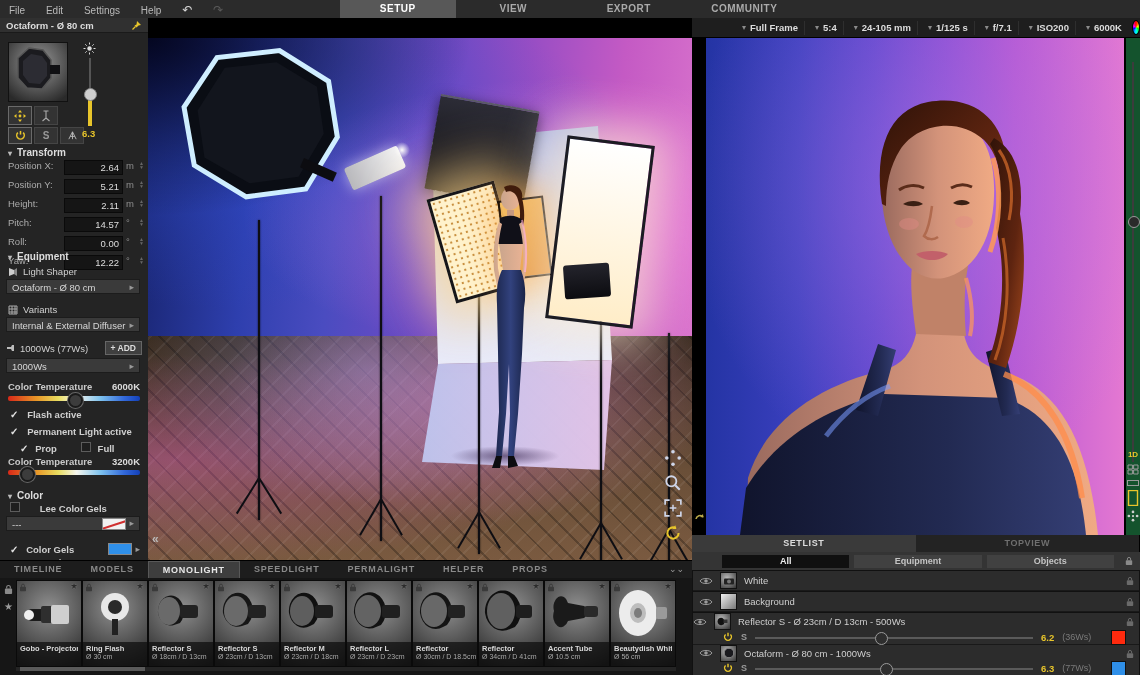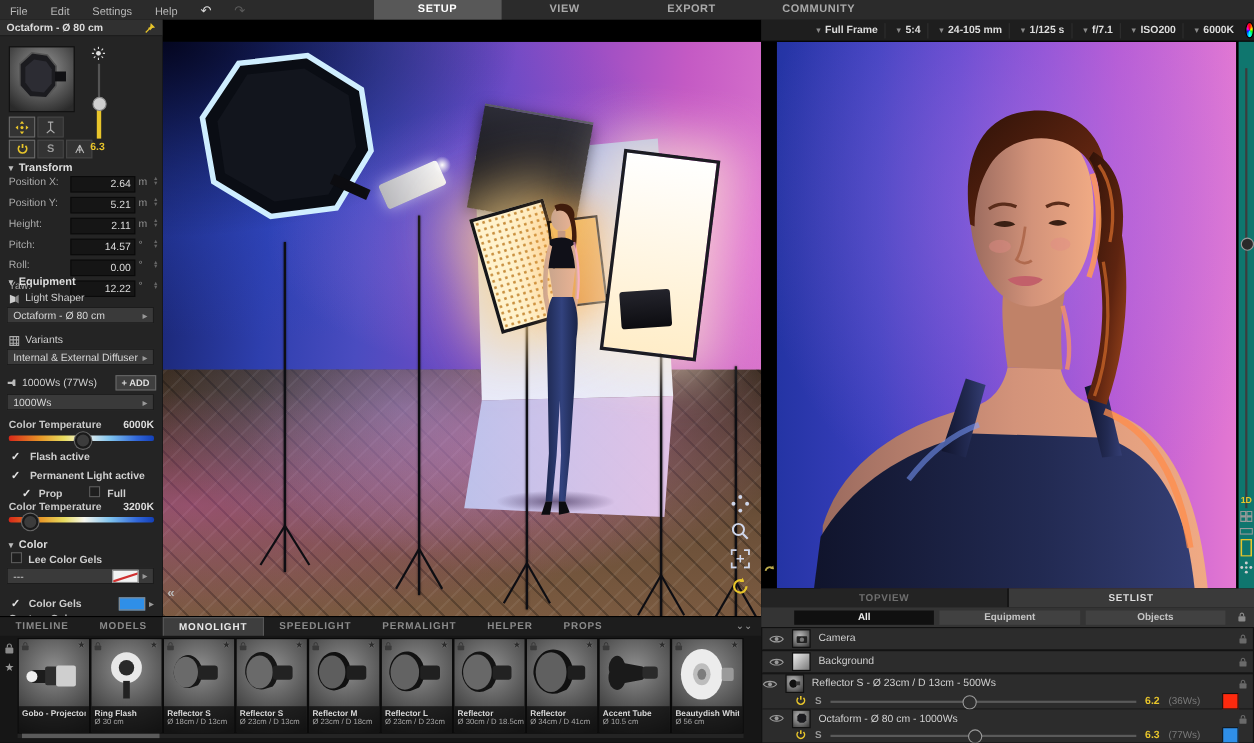--- a/index.html
+++ b/index.html
@@ -88,21 +88,21 @@
   
   #cam-toolbar{left:692px;top:18px;width:448px;height:20px;background:#1e1e1e;border-bottom:1px solid #000;
       display:flex;align-items:center;gap:4px;padding-left:44px;box-sizing:border-box;}
   .cam-dd{display:flex;align-items:center;gap:4px;padding:0 6px;border-right:1px solid #2e2e2e;height:14px;}
   .cam-dd span.v{font-size:9.5px;color:#ddd;font-weight:bold;white-space:nowrap;}
   .cam-dd .dda{color:#8a8a8a;font-size:8px;}
   .colorwheel{width:13px;height:13px;border-radius:50%;
      background:conic-gradient(#f00,#ff0,#0f0,#0ff,#00f,#f0f,#f00);border:1px solid #000;}
   #cam-area{left:692px;top:38px;width:448px;height:497px;background:#000;}
   #cam-img{left:14px;top:0;width:418px;height:497px;overflow:hidden;}
-  #cam-rail{left:434px;top:0;width:14px;height:497px;background:#0f766e;}
+  #cam-rail{left:434px;top:0;width:14px;height:497px;background:#14532d;}
   .rail-track{left:6px;top:24px;width:2px;height:400px;background:#3c3c3c;}
   .rail-handle{left:2px;top:178px;width:10px;height:10px;border-radius:50%;background:#2a2a2a;border:1px solid #9a9a9a;}
   .rail-ic{position:absolute;left:1px;width:12px;text-align:center;}
   
   #right-tabs{left:692px;top:535px;width:448px;height:17px;display:flex;}
   .rtab{flex:1;text-align:center;line-height:17px;font-size:9px;font-weight:bold;letter-spacing:.6px;}
   .rtab.off{background:#232323;color:#6f6f6f;border-right:1px solid #000;}
   .rtab.on{background:#3a3a3a;color:#ddd;}
   #filter-row{left:692px;top:552px;width:448px;height:18px;background:#343434;display:flex;align-items:center;gap:5px;padding:0 26px 0 30px;box-sizing:border-box;}
   .fbtn{flex:1;text-align:center;font-size:9px;font-weight:bold;height:13px;line-height:13px;background:#414141;color:#c4c4c4;}
@@ -291,21 +291,21 @@
     <span style="font-size:9.5px;color:#ddd;font-weight:bold">3200K</span>
   </div>
   <div class="kelvin abs" style="left:8px;top:452px;width:132px"></div>
   <div class="k-handle abs" style="left:20px;top:449px"></div>
 
   <div class="sec-head abs" style="left:8px;top:472px">
     <span class="tri">▾</span><span>Color</span>
   </div>
   <div class="abs" style="left:10px;top:484px">
     <span class="cb-empty"></span>
-    <span style="font-size:9.5px;color:#cfcfcf;font-weight:bold;margin-left:3px">Lee Color Gels</span>
+    <span style="font-size:9.5px;color:#cfcfcf;font-weight:bold;margin-left:17px">Lee Color Gels</span>
   </div>
   <div class="dropdown abs" style="left:6px;top:498px;width:134px;box-sizing:border-box">
     <span>---</span>
     <span style="display:flex;align-items:center;gap:3px">
         <span class="gel-swatch nogel"></span>
         <span class="dd-arrow">▸</span>
       </span>
   </div>
   <div class="abs" style="left:10px;top:525px;width:130px;display:flex;align-items:center;justify-content:space-between">
     <span><span class="check">✓</span>
@@ -745,22 +745,22 @@
           <circle cx="8" cy="13.5" r="1.8"></circle>
           <circle cx="2.5" cy="8" r="1.8"></circle>
           <circle cx="13.5" cy="8" r="1.8"></circle>
           <circle cx="8" cy="8" r="1.5"></circle>
         </g>
       </svg>
   </div>
 </div>
 
 <div id="right-tabs" class="abs">
+  <div class="rtab on">SETLIST</div>
   <div class="rtab off">TOPVIEW</div>
-  <div class="rtab on">SETLIST</div>
 </div>
 <div id="filter-row" class="abs">
   <div class="fbtn active">All</div>
   <div class="fbtn">Equipment</div>
   <div class="fbtn">Objects</div>
   <svg class="abs" style="right:7px;top:4px" width="8" height="10" viewBox="0 0 10 12">
       <rect x="1" y="5" width="8" height="6" rx="1" fill="#8a8a8a"></rect>
       <path d="M3 5 V3.5 a2 2 0 0 1 4 0 V5" fill="none" stroke="#8a8a8a" stroke-width="1.2"></path>
     </svg>
 </div>
@@ -770,21 +770,21 @@
     <svg width="14" height="10" viewBox="0 0 14 10">
         <path d="M1 5 C3 1.6 11 1.6 13 5 C11 8.4 3 8.4 1 5Z" fill="none" stroke="#9a9a9a"></path>
         <circle cx="7" cy="5" r="1.8" fill="#9a9a9a"></circle>
       </svg>
     <div class="mini-thumb">
         <svg width="10" height="8" viewBox="0 0 10 8">
           <rect x="0" y="1.5" width="10" height="6" rx="1" fill="#222"></rect>
           <circle cx="5" cy="4.5" r="2" fill="#777"></circle>
         </svg>
       </div>
-    <span class="nm">Camera</span>
+    <span class="nm">White</span>
     <svg class="abs" style="right:5px;top:5px" width="8" height="10" viewBox="0 0 10 12">
         <rect x="1" y="5" width="8" height="6" rx="1" fill="#6a6a6a"></rect>
         <path d="M3 5 V3.5 a2 2 0 0 1 4 0 V5" fill="none" stroke="#6a6a6a" stroke-width="1.2"></path>
       </svg>
   </div>
 </div>
 
 <div class="slrow abs" style="top:592px;height:19px">
   <div class="srow-flex" style="height:19px;gap:7px;padding-left:6px">
     <svg width="14" height="10" viewBox="0 0 14 10">

